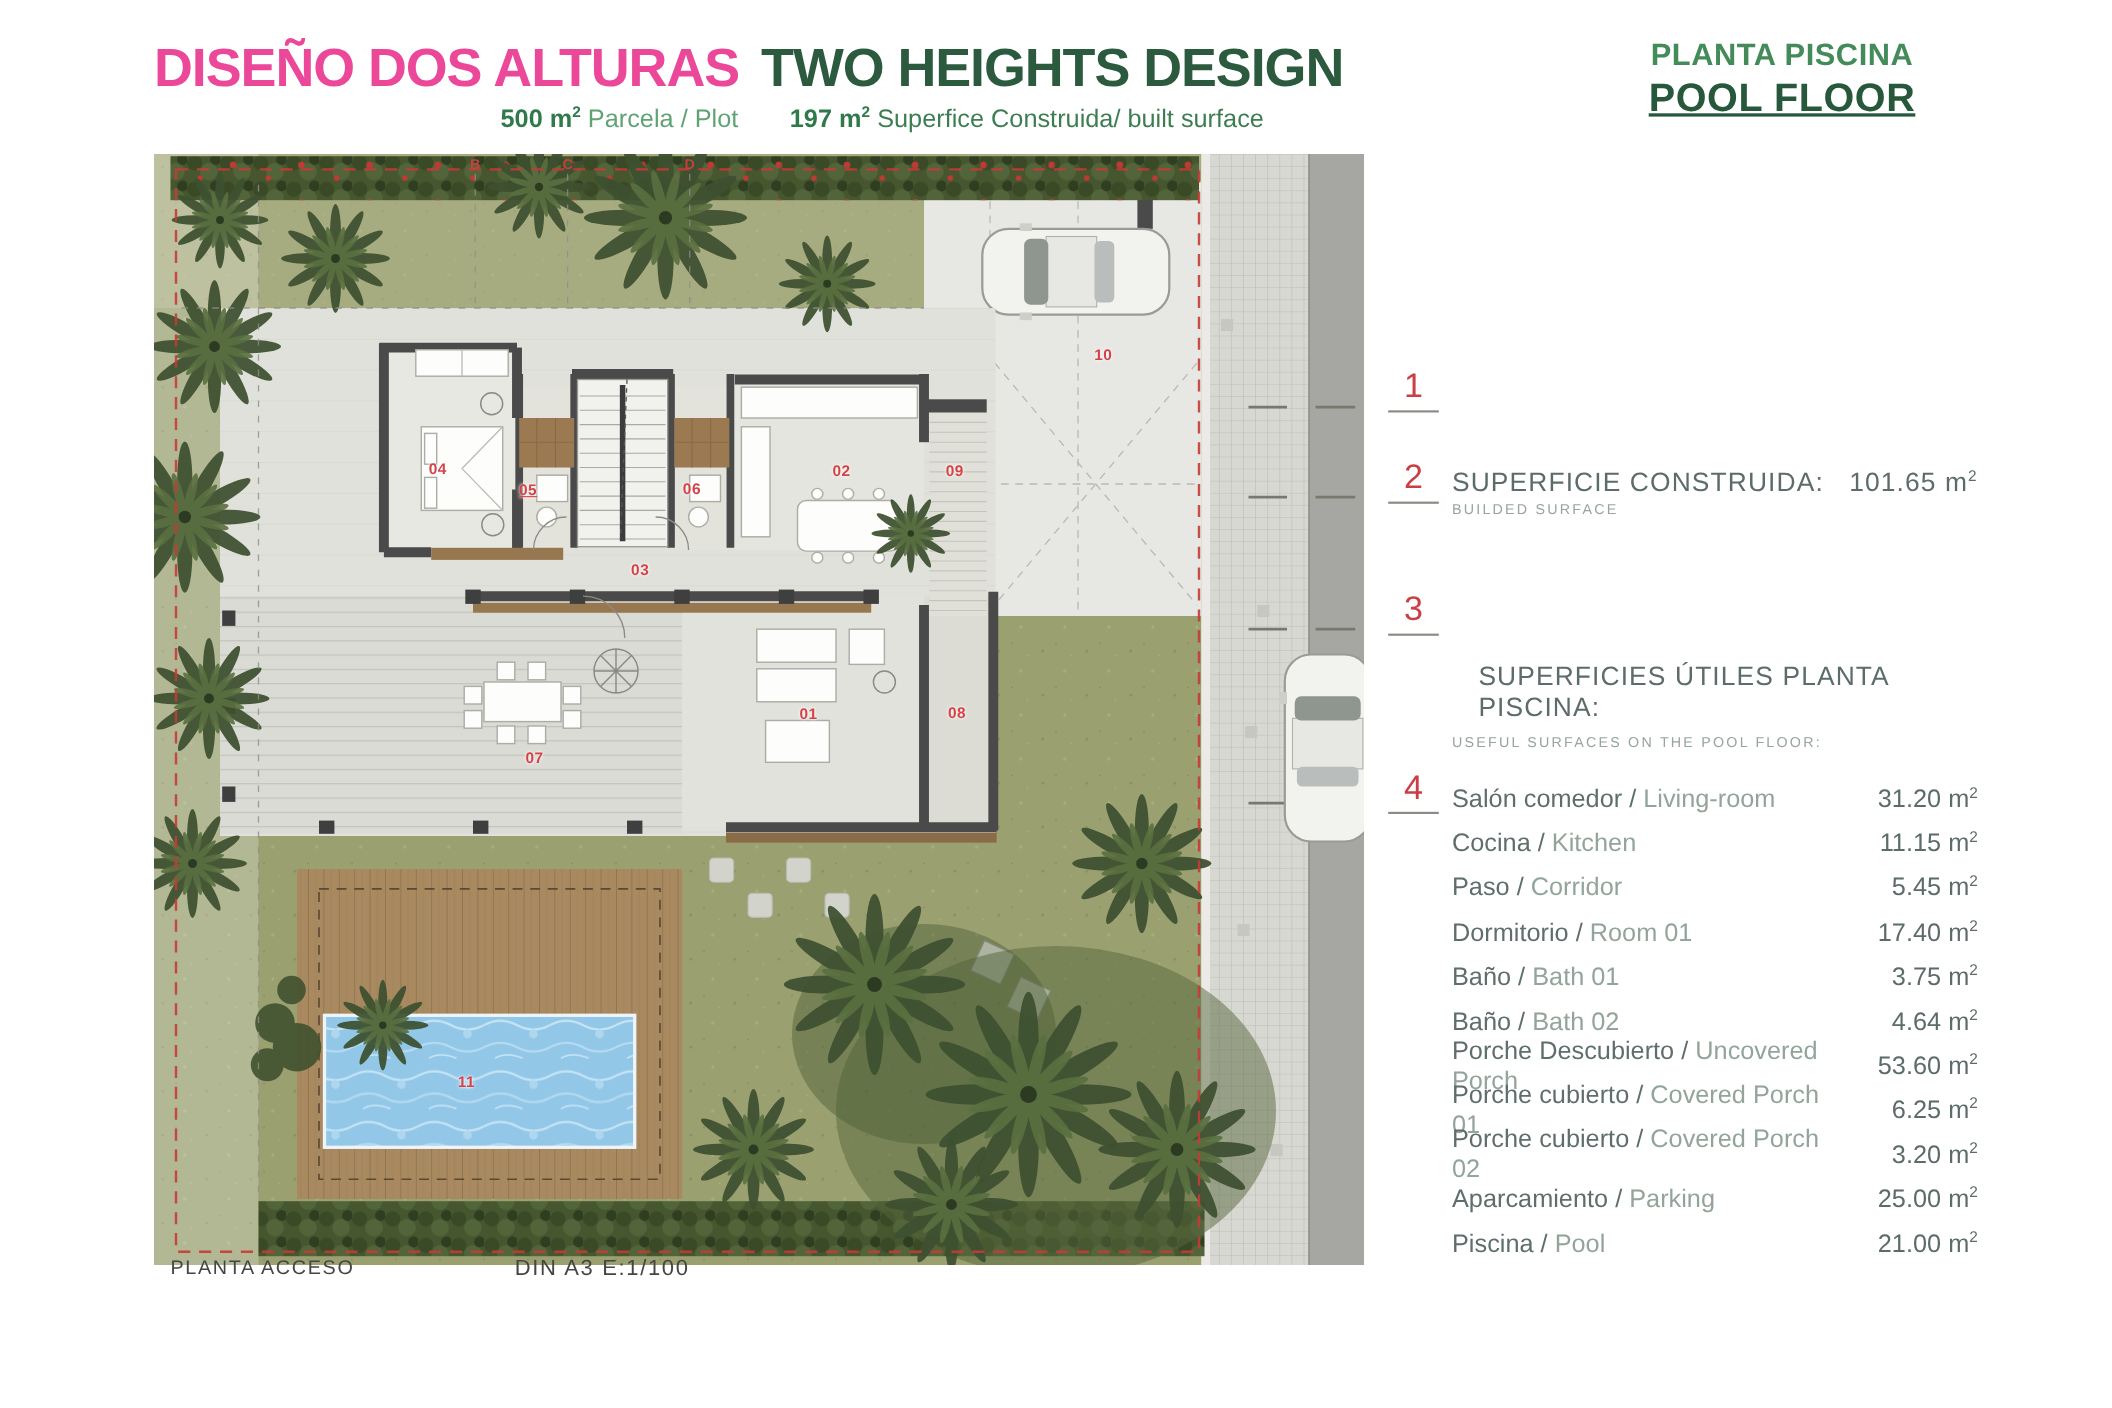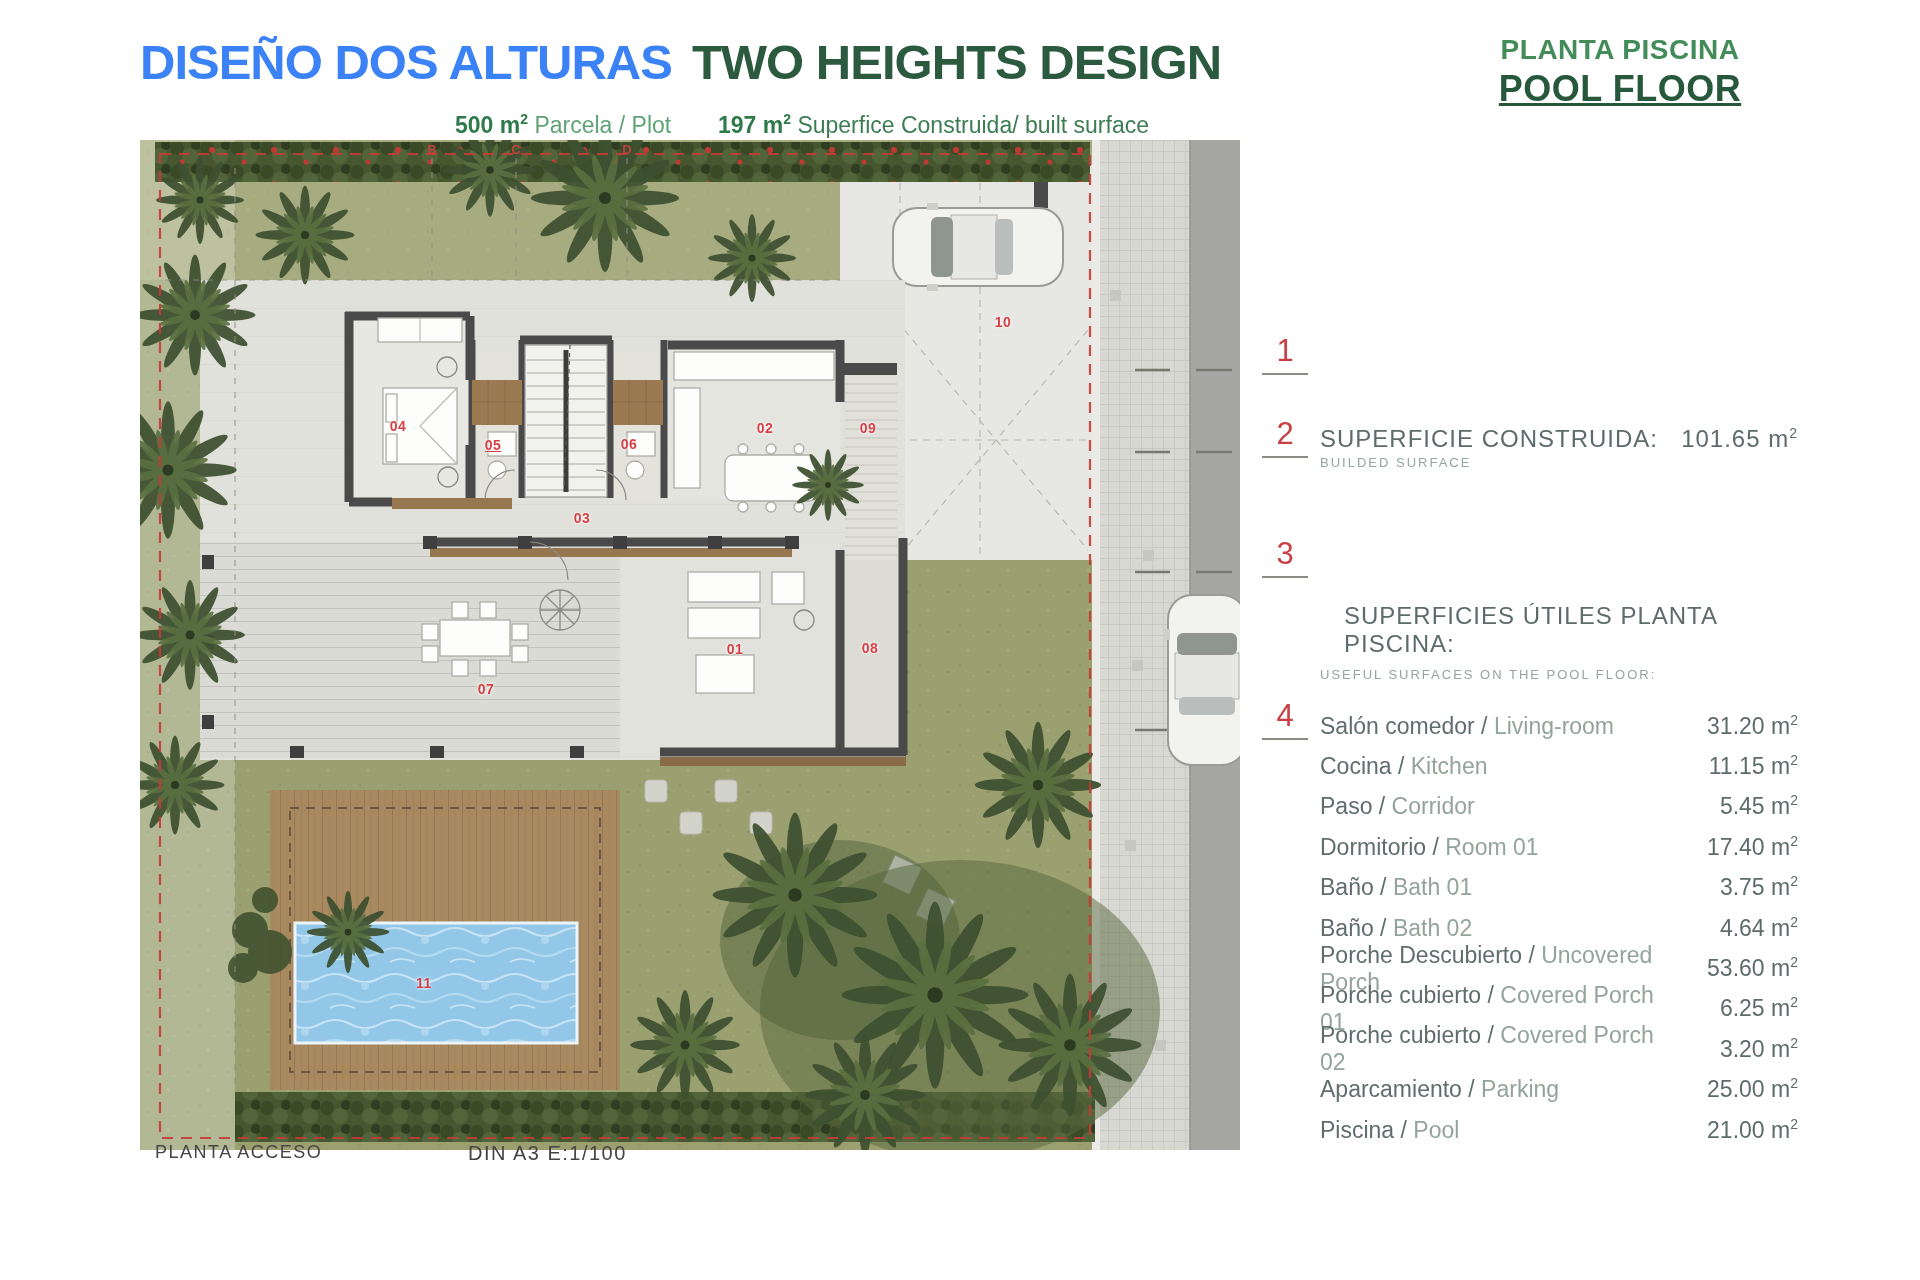--- a/index.html
+++ b/index.html
@@ -3,23 +3,23 @@
 <meta charset="utf-8">
 <style>
   html,body{margin:0;padding:0;}
   body{
     width:1920px;height:1280px;position:relative;background:#ffffff;
     font-family:"Liberation Sans", sans-serif;overflow:hidden;
   }
   
   .title-line{position:absolute;left:140px;top:34px;white-space:nowrap;
     font-weight:bold;font-size:49px;letter-spacing:-1px;}
-  .t-es{color:#3b82f6;margin-right:20px;}
+  .t-es{color:#ec4899;margin-right:20px;}
   .t-en{color:#2b5a3e;}
-  .subtitle{position:absolute;left:455px;top:112px;font-size:23px;color:#3c7d52;white-space:nowrap;}
+  .subtitle{position:absolute;left:455px;top:94px;font-size:23px;color:#3c7d52;white-space:nowrap;}
   .subtitle .num{font-weight:bold;color:#2f7a4b;}
   .subtitle .lbl-light{color:#5fa375;}
   .subtitle .gap{display:inline-block;width:34px;}
   sup.s{font-size:14px;vertical-align:super;line-height:0;}
   .floor-block{position:absolute;left:1480px;top:33px;width:280px;text-align:center;line-height:1.2;}
   .f-es{font-size:28px;font-weight:600;color:#438c59;letter-spacing:.5px;}
   .f-en{font-size:36px;font-weight:700;color:#27583b;letter-spacing:.5px;text-decoration:underline;}
   
   .plan-area{position:absolute;left:140px;top:140px;width:1100px;height:1010px;}
   .plan-area svg{position:absolute;left:0;top:0;}
@@ -405,21 +405,21 @@
 </svg>
   <div id="roomLabels">
   <div class="room-label" style="left: 595px; top: 509px;">01</div>
 
   <div class="room-label" style="left: 625px; top: 288px;">02</div>
 
   <div class="room-label" style="left: 442px; top: 378px;">03</div>
 
   <div class="room-label" style="left: 258px; top: 286px;">04</div>
 
-  <div class="room-label" style="left: 353px; top: 305px; text-decoration: underline;">05</div>
+  <div class="room-label" style="left: 340px; top: 305px; text-decoration: underline;">05</div>
 
   <div class="room-label" style="left: 489px; top: 304px;">06</div>
 
   <div class="room-label" style="left: 346px; top: 549px;">07</div>
 
   <div class="room-label" style="left: 730px; top: 508px;">08</div>
 
   <div class="room-label" style="left: 728px; top: 288px;">09</div>
 
   <div class="room-label" style="left: 863px; top: 182px;">10</div>

